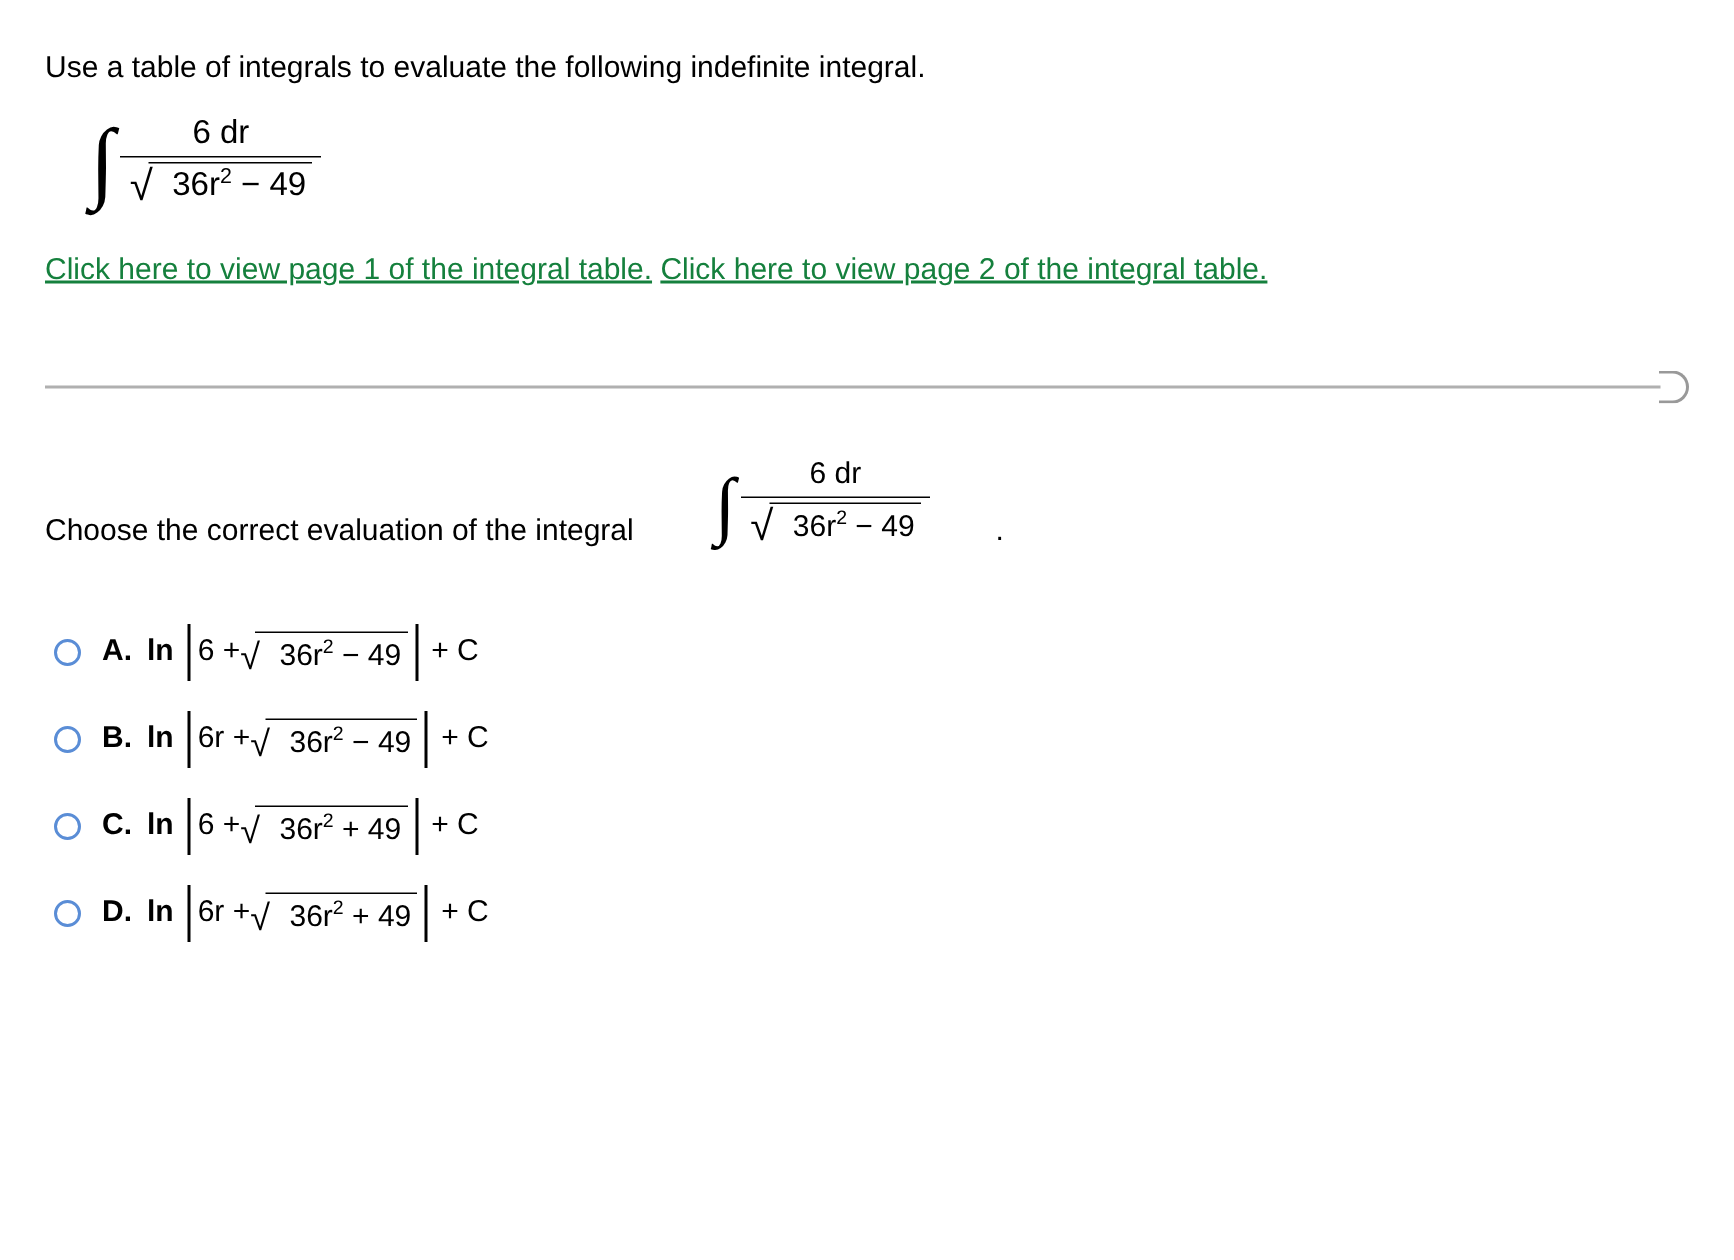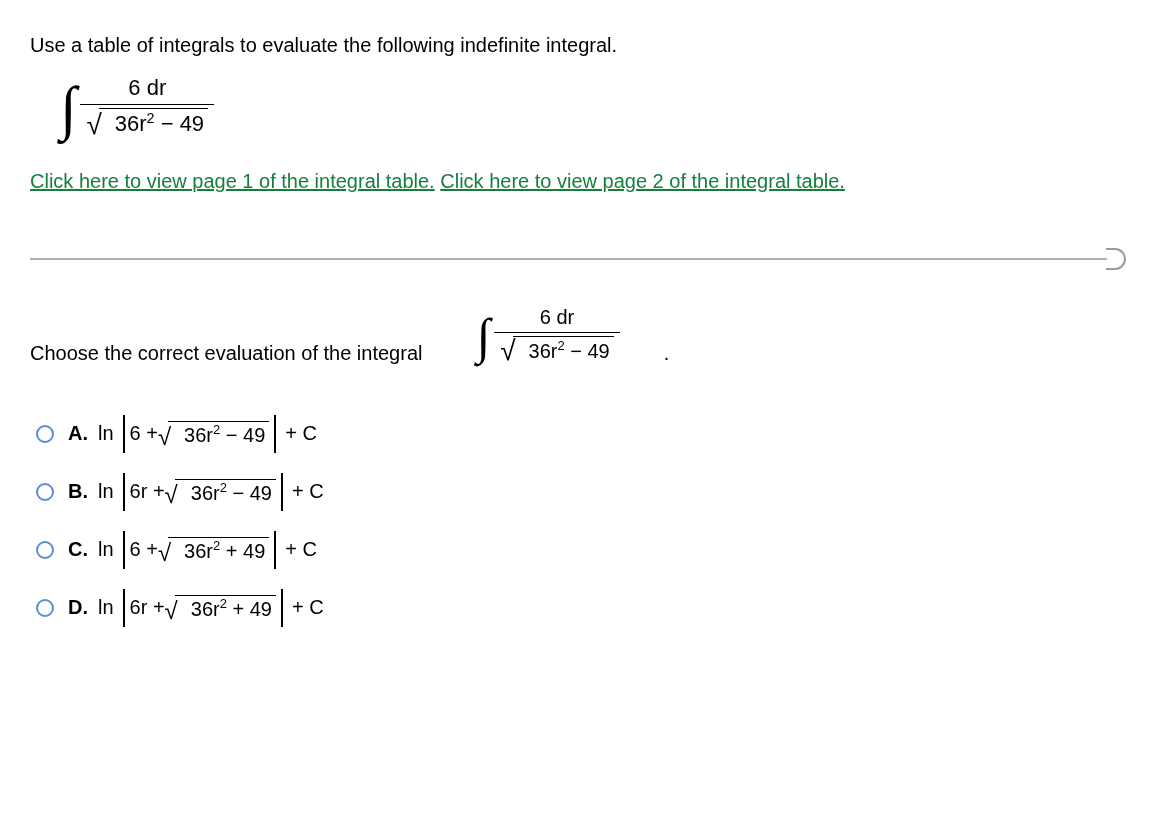--- a/index.html
+++ b/index.html
@@ -131,21 +131,21 @@
       background: #000;
       margin: 0 3px;
     }
     .abs-content {
       display: inline-flex;
       align-items: center;
       padding: 0 2px;
       white-space: nowrap;
     }
     .math-text { display: inline-flex; align-items: center; }
-    .ln { margin-right: 6px; font-weight: normal; }
+    .ln { margin-right: 6px; font-weight: bold; }
     .plus-c { margin-left: 6px; }
     .small-sqrt .radical { font-size: 24px; }
     .inline-num { white-space: nowrap; }
   </style>
 </head>
 <body>
 
 <div class="instruction">Use a table of integrals to evaluate the following indefinite integral.</div>
 
 <div class="integral-display">

